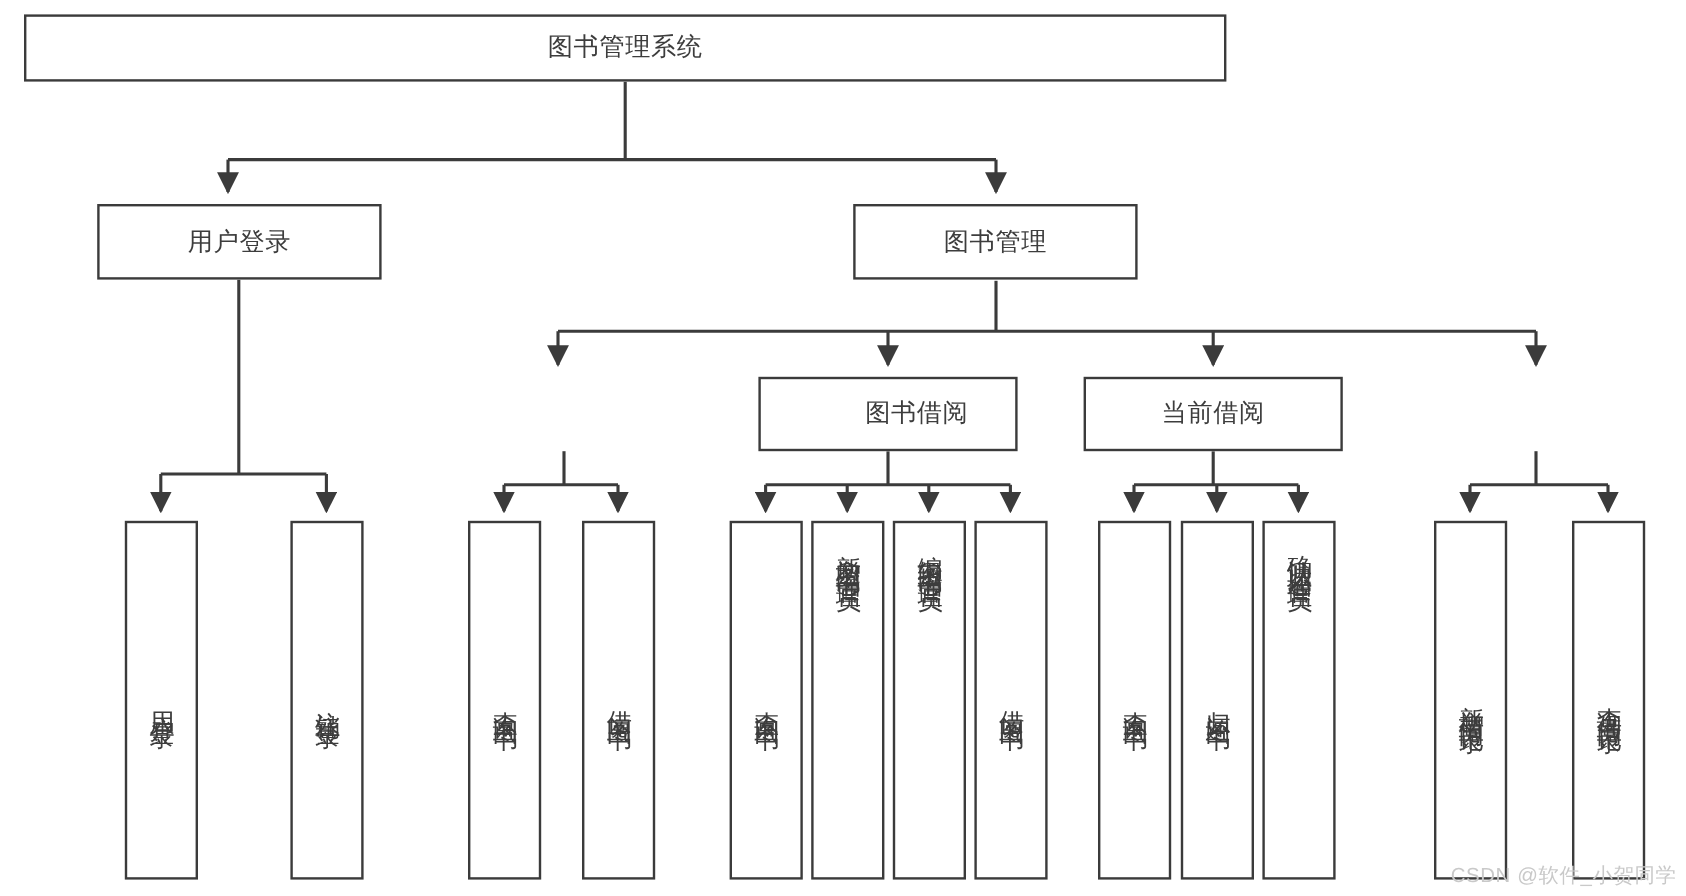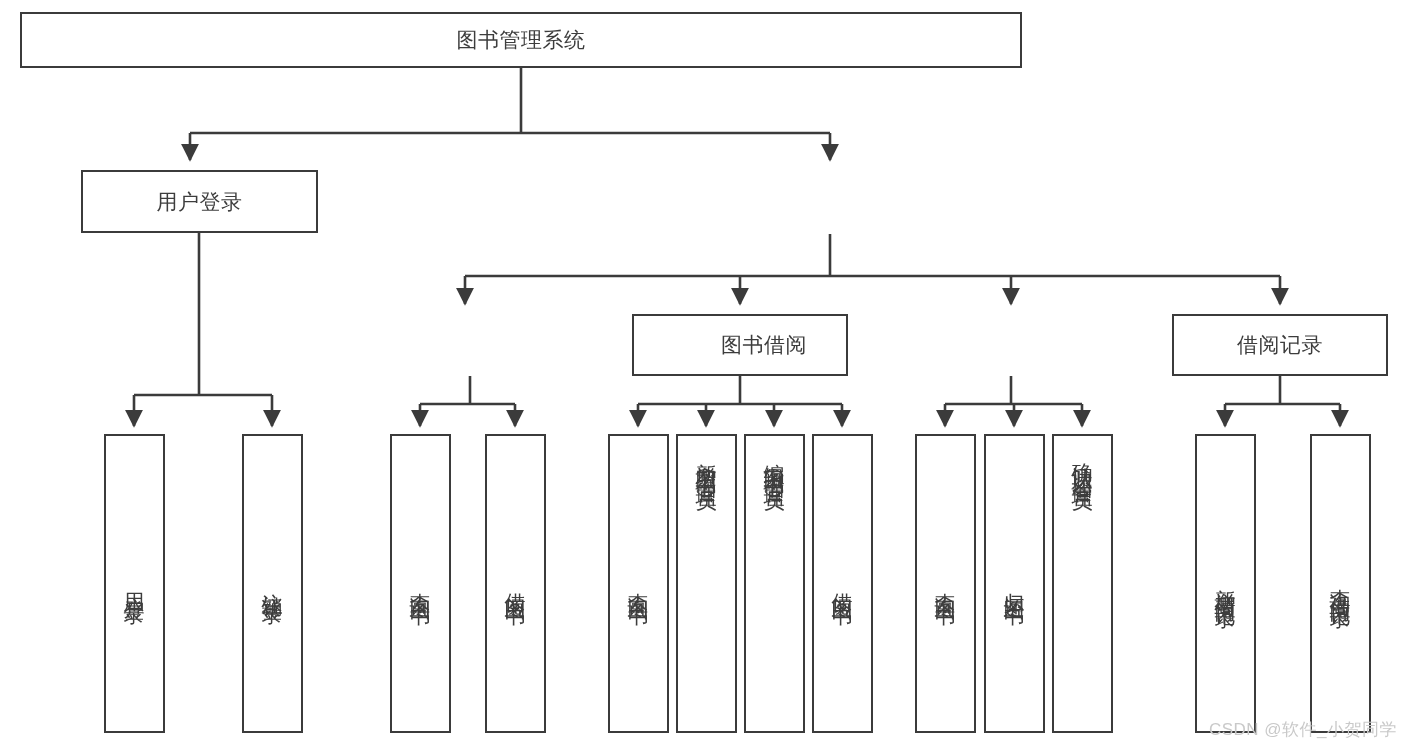--- a/index.html
+++ b/index.html
@@ -125,26 +125,29 @@
     </g>
   </svg>
 
   <div class="node" style="left:20px; top:12px; width:1002px; height:56px;">
     <span class="node-label">图书管理系统</span>
   </div>
 
   <div class="node" style="left:81px; top:170px; width:237px; height:63px;">
     <span class="node-label">用户登录</span>
   </div>
+  <div class="node" style="left:711px; top:170px; width:237px; height:63px;">
+    <span class="node-label">图书管理</span>
+  </div>
 
   <div class="node" style="left:632px; top:314px; width:216px; height:62px;padding-left:48px;">
     <span class="node-label">图书借阅</span>
   </div>
-  <div class="node" style="left:1172px; top:314px; width:216px; height:62px;">
-    <span class="node-label">借阅记录</span>
+  <div class="node" style="left:903px; top:314px; width:216px; height:62px;">
+    <span class="node-label">当前借阅</span>
   </div>
 
   <div class="node vertical centered" style="left:104px; top:434px; width:61px; height:299px;">
     <span class="node-label">用户登录</span>
   </div>
   <div class="node vertical centered" style="left:242px; top:434px; width:61px; height:299px;">
     <span class="node-label">注销登录</span>
   </div>
 
   <div class="node vertical centered" style="left:390px; top:434px; width:61px; height:299px;">

